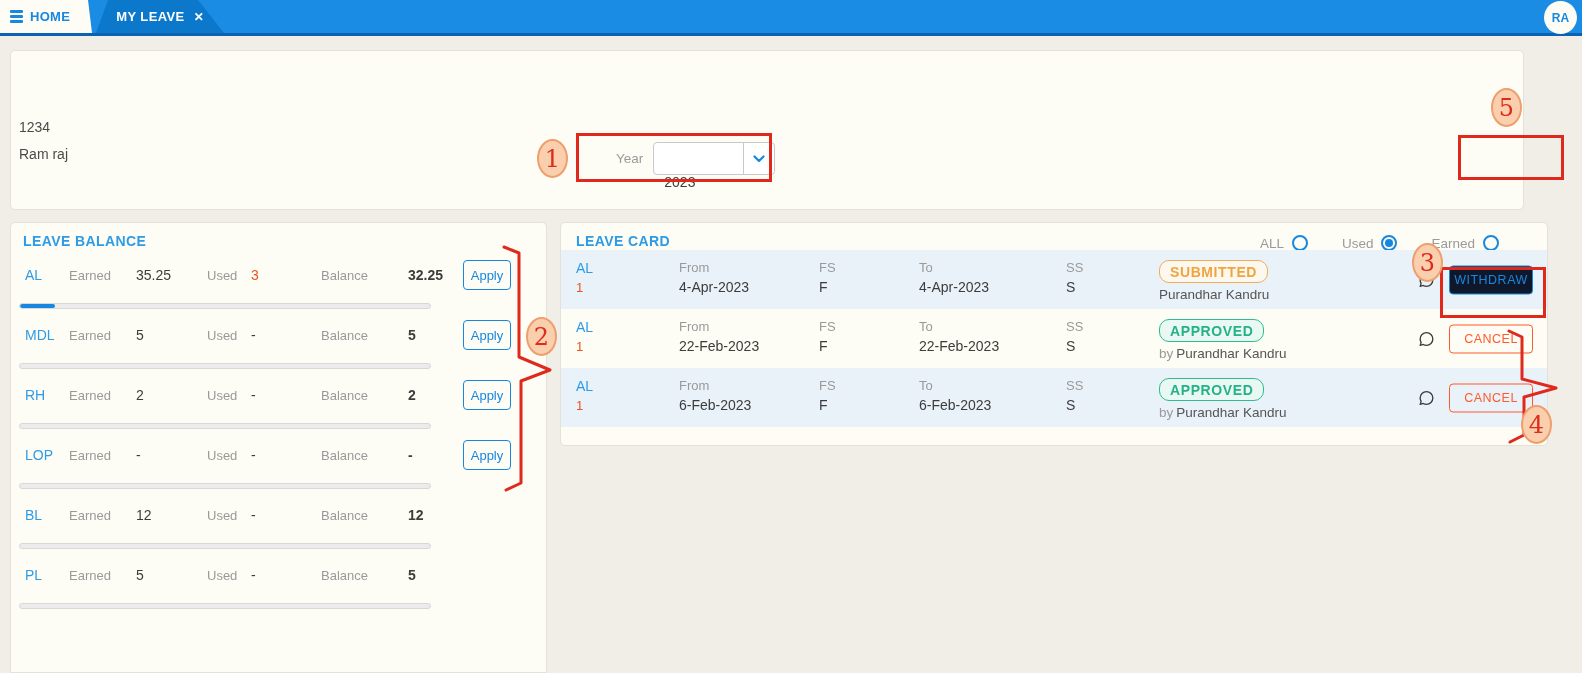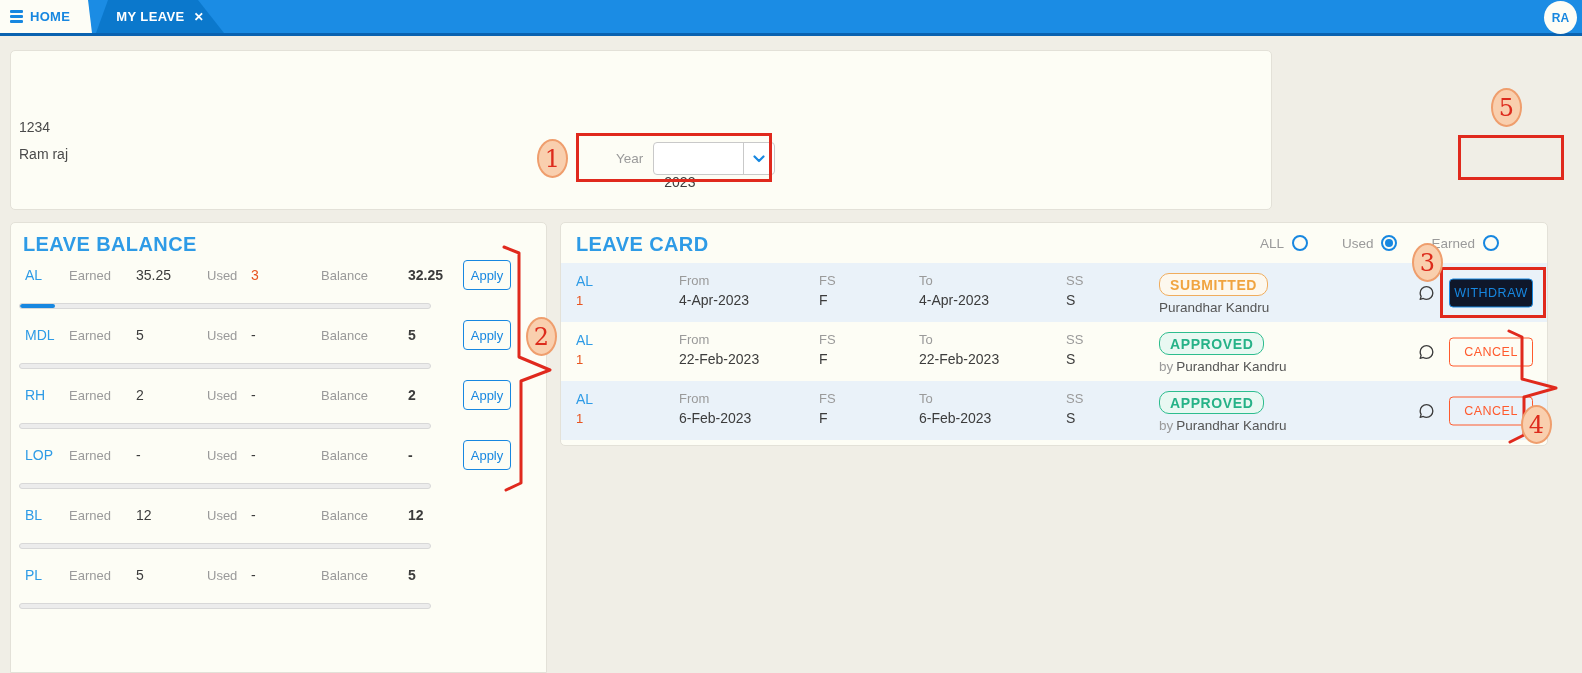--- a/index.html
+++ b/index.html
@@ -19,61 +19,61 @@
                  display:flex; align-items:center; justify-content:center; gap:9px; cursor:pointer;
                  clip-path:polygon(12px 0, calc(100% - 26px) 0, 100% 100%, 0 100%); }
   .tab-myleave .label { color:#fff; font-weight:bold; font-size:13px; letter-spacing:.4px; }
   .tab-close { color:#fff; font-weight:bold; font-size:12px; cursor:pointer; }
   .avatar { position:absolute; right:5px; top:1px; width:33px; height:33px; border-radius:50%;
             background:#fdfdf6; color:#1787e0; font-weight:bold; font-size:12px;
             display:flex; align-items:center; justify-content:center; cursor:pointer; }
 
   
   .panel { position:absolute; background:#fdfdf5; border:1px solid #e3e1d8; border-radius:5px; }
-  .top-panel { left:10px; top:50px; width:1262px; height:160px; }
+  .top-panel { left:10px; top:50px; width:1514px; height:160px; }
   .lb-panel  { left:10px; top:222px; width:537px; height:451px; border-radius:5px 5px 0 0; }
   .lc-panel  { left:560px; top:222px; width:988px; height:224px; }
 
   .emp-id   { position:absolute; left:8px; top:68px;  font-size:14px; color:#4a4a4a; }
   .emp-name { position:absolute; left:8px; top:95px;  font-size:14px; color:#4a4a4a; }
 
   .year-group { position:absolute; left:605px; top:91px; display:flex; align-items:center; gap:10px; }
   .year-label { color:#9a9a9a; font-size:13.5px; }
   .year-select { width:122px; height:33px; background:#fff; border:1px solid #c9c9c9; border-radius:4px;
                  display:flex; align-items:center; cursor:pointer; }
   .year-select .value { flex:1; padding-left:10px; font-size:14px; color:#3c3c3c;margin-top:46px; }
   .year-select .chev-box { width:31px; height:100%; border-left:1px solid #c9c9c9;
                            display:flex; align-items:center; justify-content:center; }
 
   .btn-row { position:absolute; right:16px; top:92px; display:flex; gap:8px; }
   .btn-primary { height:31px; padding:0 13px; background:#1787e0; color:#fff; border:none;
                  border-radius:4px; font-size:13.5px; cursor:pointer; }
   .btn-primary.darker { background:#1278d2; }
 
-  h2.sec-title { font-size:20px; font-weight:bold; color:#2e9be6; letter-spacing:.4px; }
+  h2.sec-title { font-size:14px; font-weight:bold; color:#2e9be6; letter-spacing:.4px; }
 
   
   .lb-panel h2 { position:absolute; left:12px; top:10px; }
   #lb-rows { position:absolute; left:0; top:32px; width:100%; }
   .lb-row { position:relative; height:60px; }
   .lb-row .code   { position:absolute; left:14px;  top:12px; color:#2e9be6; font-size:14px; }
   .lb-row .lbl    { position:absolute; top:13px; color:#9a9a9a; font-size:13px; }
   .lb-row .val    { position:absolute; top:12px; color:#3c3c3c; font-size:14px; }
   .lb-row .l-earned { left:58px; }  .lb-row .v-earned { left:125px; }
   .lb-row .l-used   { left:196px; } .lb-row .v-used   { left:240px; }
   .lb-row .l-bal    { left:310px; } .lb-row .v-bal    { left:397px;font-weight:bold; }
   .lb-row .v-used.red { color:#e8541f; }
   .apply-btn { position:absolute; left:452px; top:5px; width:48px; height:30px; background:#fdfdf5;
                border:1.6px solid #1787e0; border-radius:4px; color:#1787e0; font-size:13px; cursor:pointer; }
   .track { position:absolute; left:8px; top:48px; width:412px; height:6px; background:#ececec;
            border:1px solid #d8d8d8; border-radius:4px; overflow:hidden; }
   .fill  { height:100%; background:#1787e0; border-radius:4px; }
 
   
-  .lc-head { position:relative; height:40px; }
+  .lc-head { position:relative; height:27px; }
   .lc-head h2 { position:absolute; left:15px; top:10px; }
   .filters { position:absolute; right:48px; top:12px; display:flex; gap:34px; }
   .filter { display:flex; align-items:center; gap:8px; cursor:pointer; }
   .filter .flabel { color:#9a9a9a; font-size:13.5px; }
   .radio { width:16px; height:16px; border:2px solid #1787e0; border-radius:50%;
            display:flex; align-items:center; justify-content:center; }
   .radio .dot { display:none; width:8px; height:8px; border-radius:50%; background:#1787e0; }
   .radio.on .dot { display:block; }
 
   .lc-row { position:relative; height:59px; background:#fdfdf5; }

